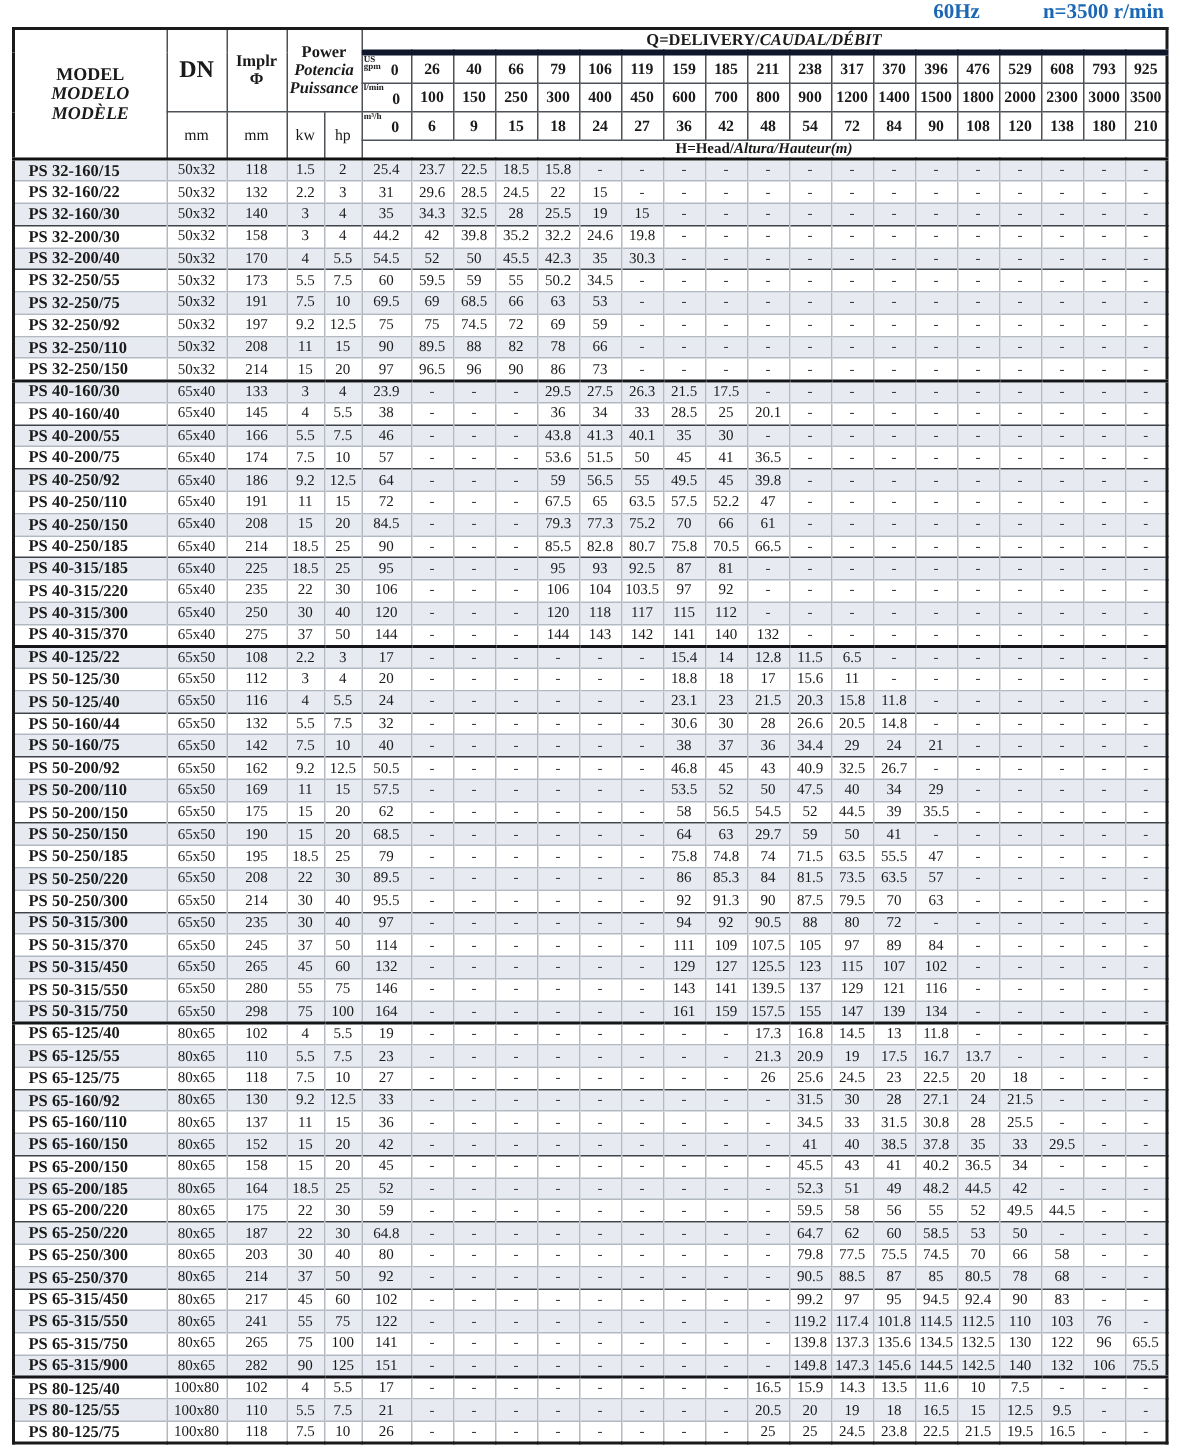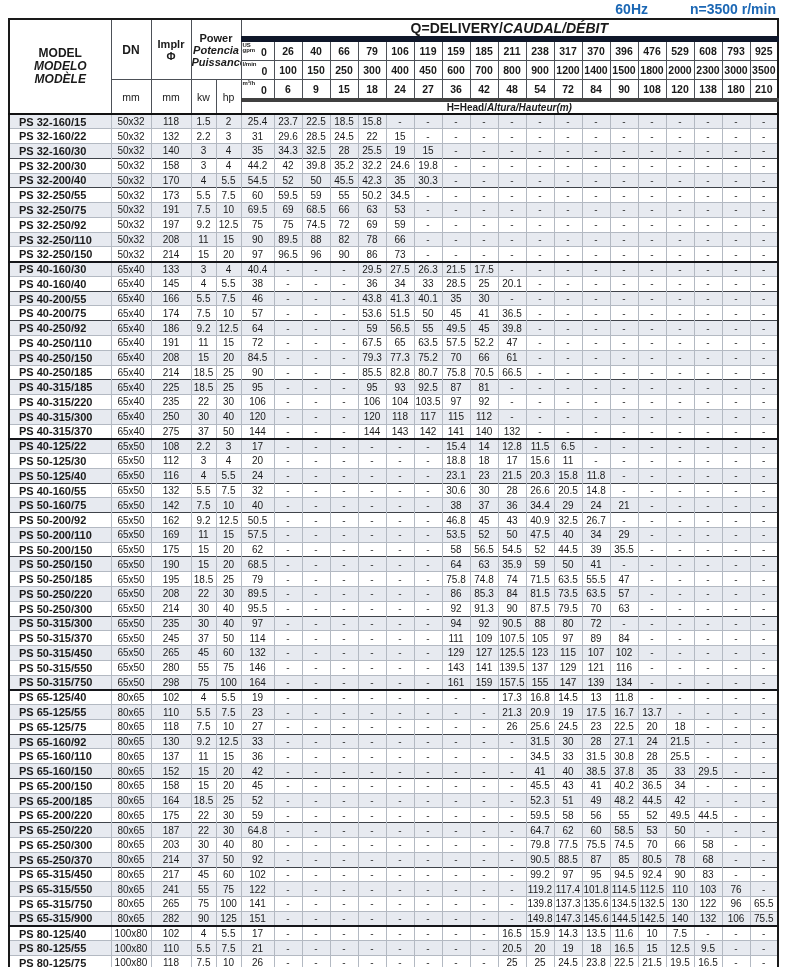--- a/index.html
+++ b/index.html
@@ -1,38 +1,38 @@
 <!DOCTYPE html>
 <html><head>
 <meta charset="utf-8">
 <style>
   html,body{margin:0;padding:0;background:#fff;width:785px;height:967px;overflow:hidden;}
-  .page{position:relative;width:785px;height:967px;background:#fff;font-family:Liberation Sans, sans-serif;color:#1a1a1a;}
+  .page{position:relative;width:785px;height:967px;background:#fff;font-family:Liberation Serif, serif;color:#1a1a1a;}
   .topline{position:absolute;top:1px;right:9px;font-size:14px;font-weight:bold;color:#1b67b4;}
   .topline .speed{margin-left:42px;}
   table.t{position:absolute;top:18px;left:8px;width:769px;border-collapse:collapse;table-layout:fixed;border:2px solid #1a1a1a;}
   .t th,.t td{padding:0;margin:0;text-align:center;vertical-align:middle;white-space:nowrap;overflow:hidden;}
   
   thead th{border:1px solid #4d5158;background:#fff;font-weight:bold;}
-  thead tr.qrow th.h-q{height:13px;font-size:14px;border-bottom:6px solid #0f172a;}
+  thead tr.qrow th.h-q{height:13px;font-size:11px;border-bottom:4px solid #0f172a;}
   thead tr.flowrow{height:14px;}
   thead th.fv{font-size:10.5px;font-weight:bold;}
   thead th.q0{padding:0 1px;}
   thead th.q0 .unit{float:left;font-size:6px;line-height:5px;font-weight:bold;color:#222;text-align:left;padding-top:1px;}
   thead th.q0 .fv{display:inline-block;font-size:10.5px;}
   thead th.h-model{font-size:12px;line-height:13px;}
   thead th.h-model i,thead th.h-power i{font-style:italic;}
   thead th.h-model span,thead th.h-model i,
   thead th.h-power span,thead th.h-power i,
   thead th.h-implr span{display:block;}
-  thead th.h-dn{font-size:12px;}
+  thead th.h-dn{font-size:16px;}
   thead th.h-implr{font-size:11px;line-height:12px;margin-top:20px;}
   thead th.h-power{font-size:11px;line-height:12px;}
   thead th.h-mm,thead th.h-kw,thead th.h-hp{font-size:10.5px;font-weight:normal;height:14px;}
-  thead tr.hrow th{height:10px;font-size:10px;border-top:4px solid #404040;text-align:center;}
+  thead tr.hrow th{height:10px;font-size:10px;border-top:1px solid #404040;text-align:center;}
   thead{border-bottom:2px solid #111;}
   
   tbody tr{height:14.78px;}
   tbody tr:nth-child(odd){background:#e7eaf0;}
   tbody td{border-right:1px solid #b3b9c2;border-left:1px solid #b3b9c2;border-top:1px solid #b3b9c2;font-size:10px;}
   tbody td.model{text-align:left;padding-left:9px;font-weight:bold;font-size:11px;}
   tbody td.dn{font-size:10px;}
   tbody tr.sep-sub td{border-top:1px solid #3f434a;}
   tbody tr.sep-group td{border-top:2px solid #15161a;}
   tbody td.dash{color:#3a3a3a;}
@@ -433,21 +433,21 @@
           <td class="hv dash">-</td>
           <td class="hv dash">-</td>
           <td class="hv dash">-</td>
         </tr>
         <tr class="sep-group">
           <td class="model">PS 40-160/30</td>
           <td class="dn">65x40</td>
           <td class="implr">133</td>
           <td class="pw">3</td>
           <td class="pw">4</td>
-          <td class="hv">40.4</td>
+          <td class="hv">23.9</td>
           <td class="hv dash">-</td>
           <td class="hv dash">-</td>
           <td class="hv dash">-</td>
           <td class="hv">29.5</td>
           <td class="hv">27.5</td>
           <td class="hv">26.3</td>
           <td class="hv">21.5</td>
           <td class="hv">17.5</td>
           <td class="hv dash">-</td>
           <td class="hv dash">-</td>
@@ -818,21 +818,21 @@
           <td class="hv">15.8</td>
           <td class="hv">11.8</td>
           <td class="hv dash">-</td>
           <td class="hv dash">-</td>
           <td class="hv dash">-</td>
           <td class="hv dash">-</td>
           <td class="hv dash">-</td>
           <td class="hv dash">-</td>
         </tr>
         <tr class="sep-sub">
-          <td class="model">PS 40-160/55</td>
+          <td class="model">PS 50-160/44</td>
           <td class="dn">65x50</td>
           <td class="implr">132</td>
           <td class="pw">5.5</td>
           <td class="pw">7.5</td>
           <td class="hv">32</td>
           <td class="hv dash">-</td>
           <td class="hv dash">-</td>
           <td class="hv dash">-</td>
           <td class="hv dash">-</td>
           <td class="hv dash">-</td>
@@ -962,21 +962,21 @@
           <td class="pw">20</td>
           <td class="hv">68.5</td>
           <td class="hv dash">-</td>
           <td class="hv dash">-</td>
           <td class="hv dash">-</td>
           <td class="hv dash">-</td>
           <td class="hv dash">-</td>
           <td class="hv dash">-</td>
           <td class="hv">64</td>
           <td class="hv">63</td>
-          <td class="hv">35.9</td>
+          <td class="hv">29.7</td>
           <td class="hv">59</td>
           <td class="hv">50</td>
           <td class="hv">41</td>
           <td class="hv dash">-</td>
           <td class="hv dash">-</td>
           <td class="hv dash">-</td>
           <td class="hv dash">-</td>
           <td class="hv dash">-</td>
           <td class="hv dash">-</td>
         </tr>

